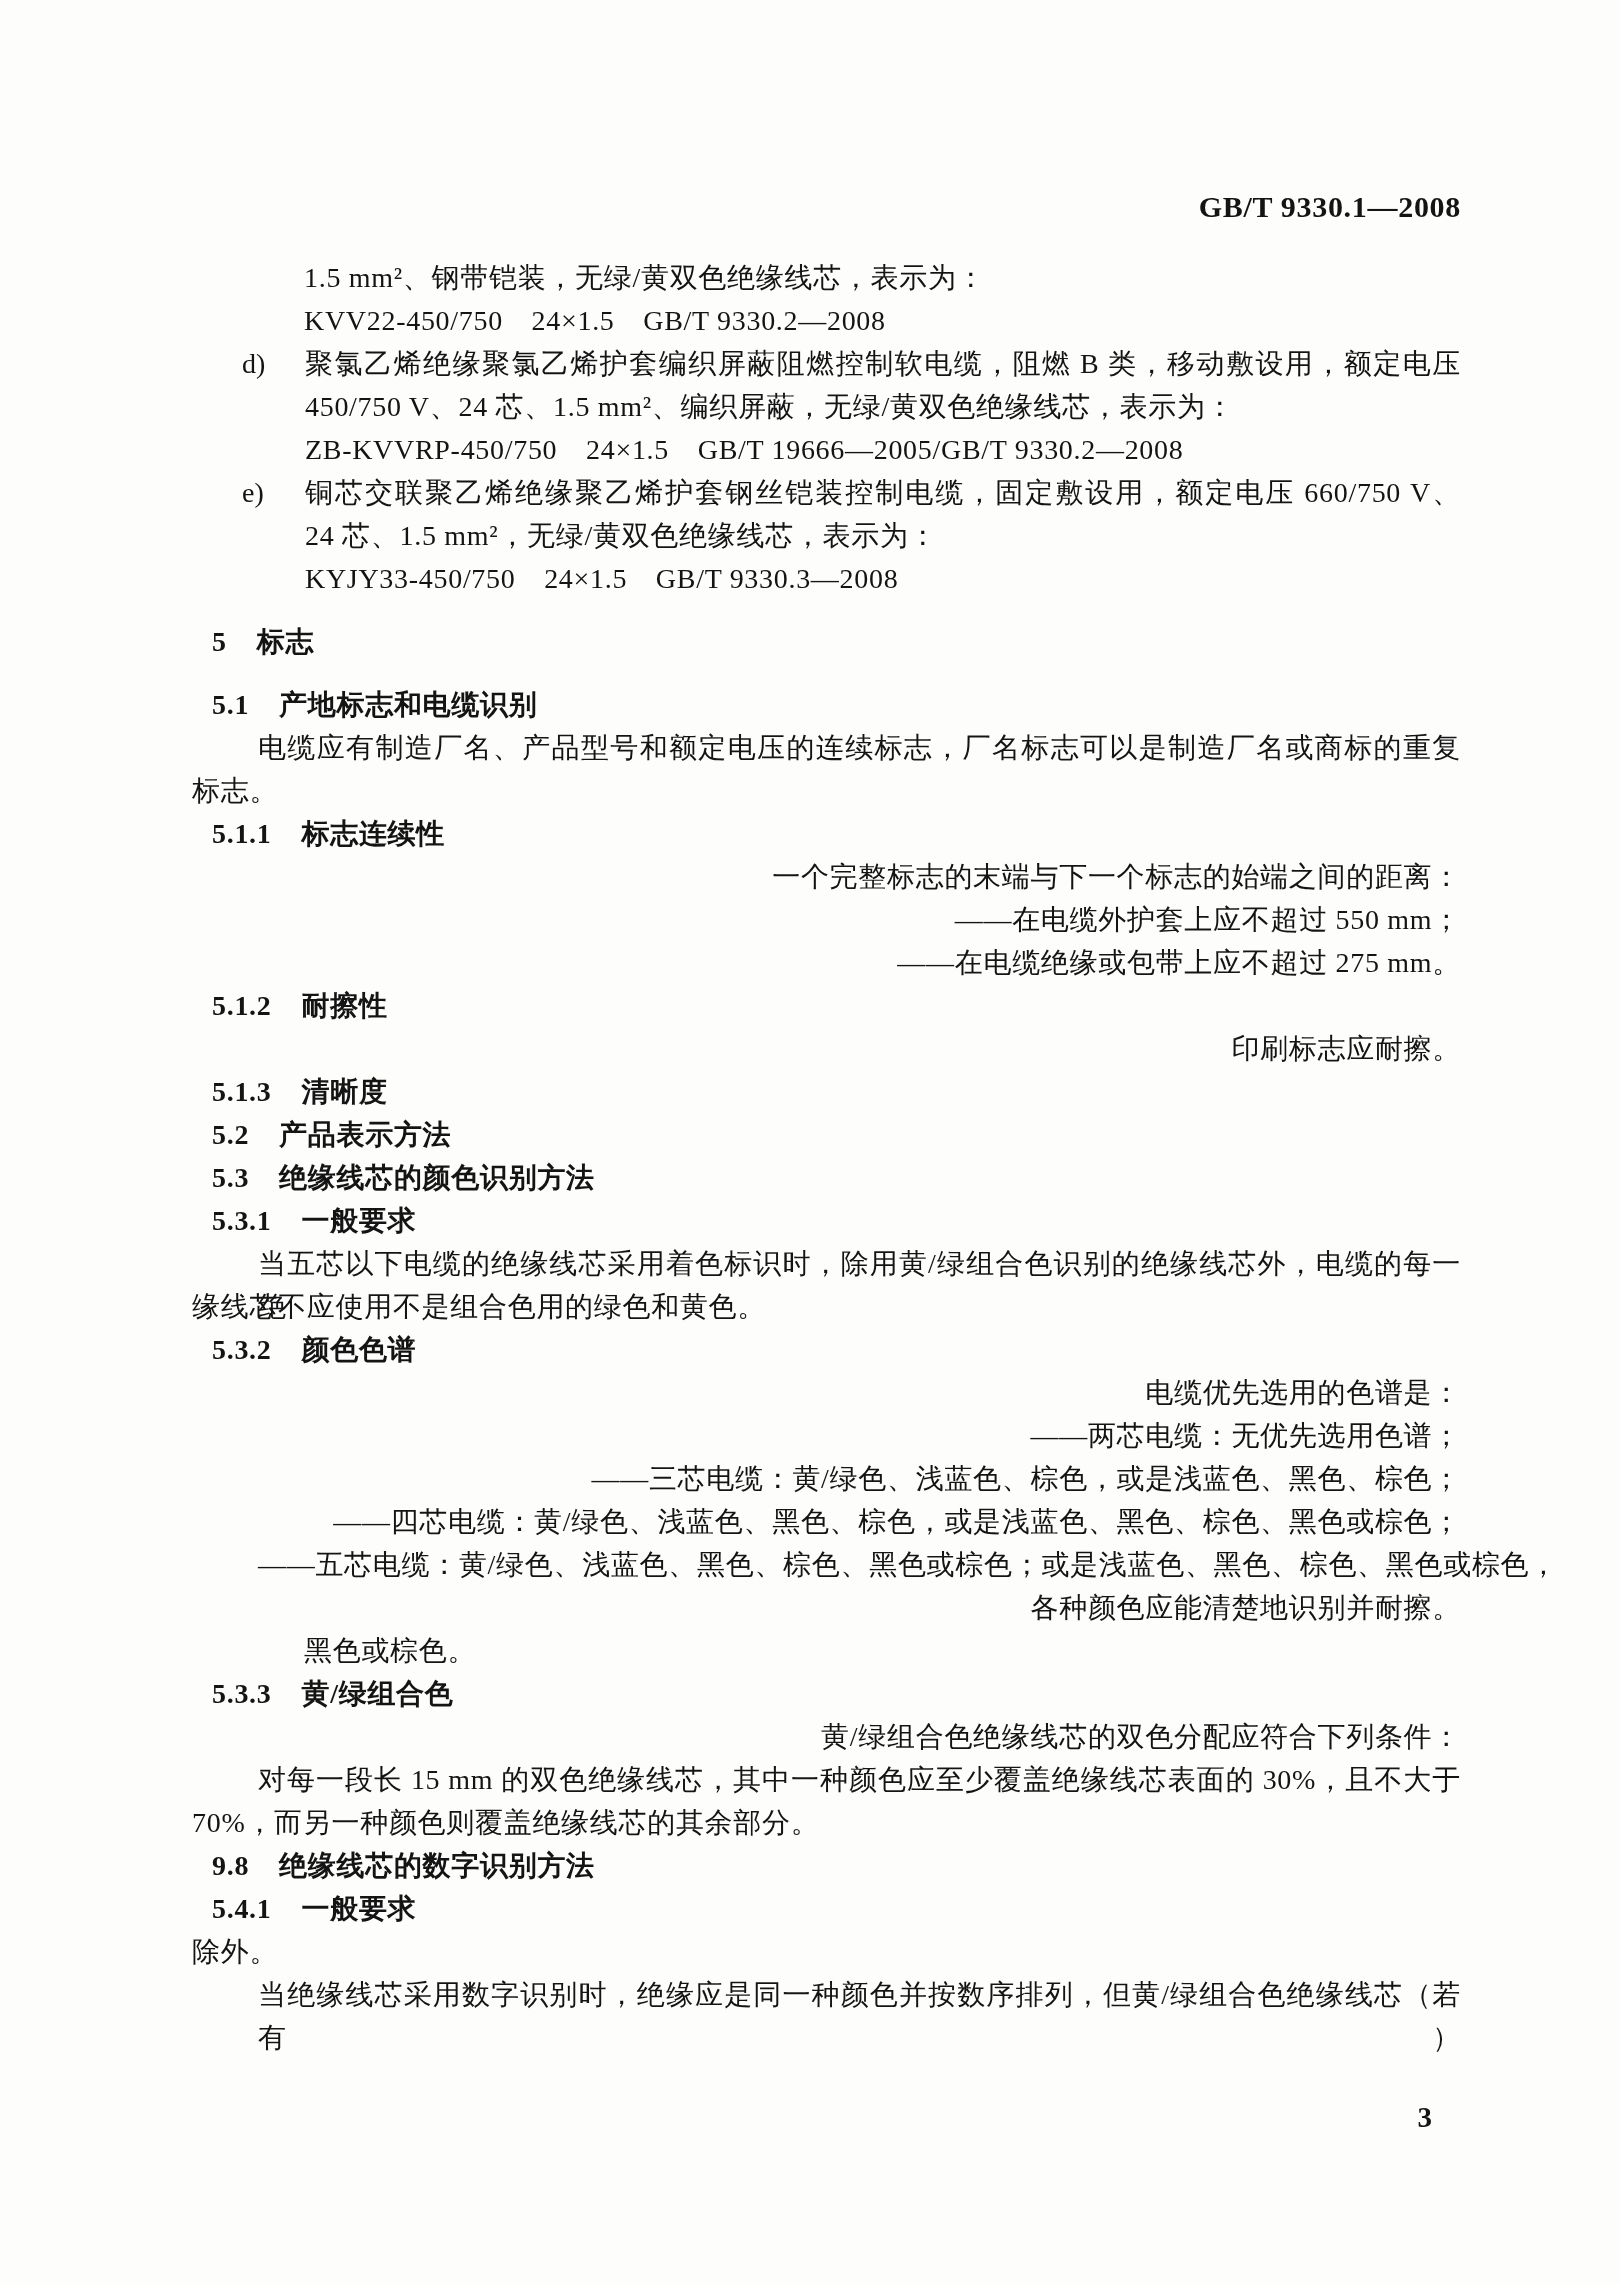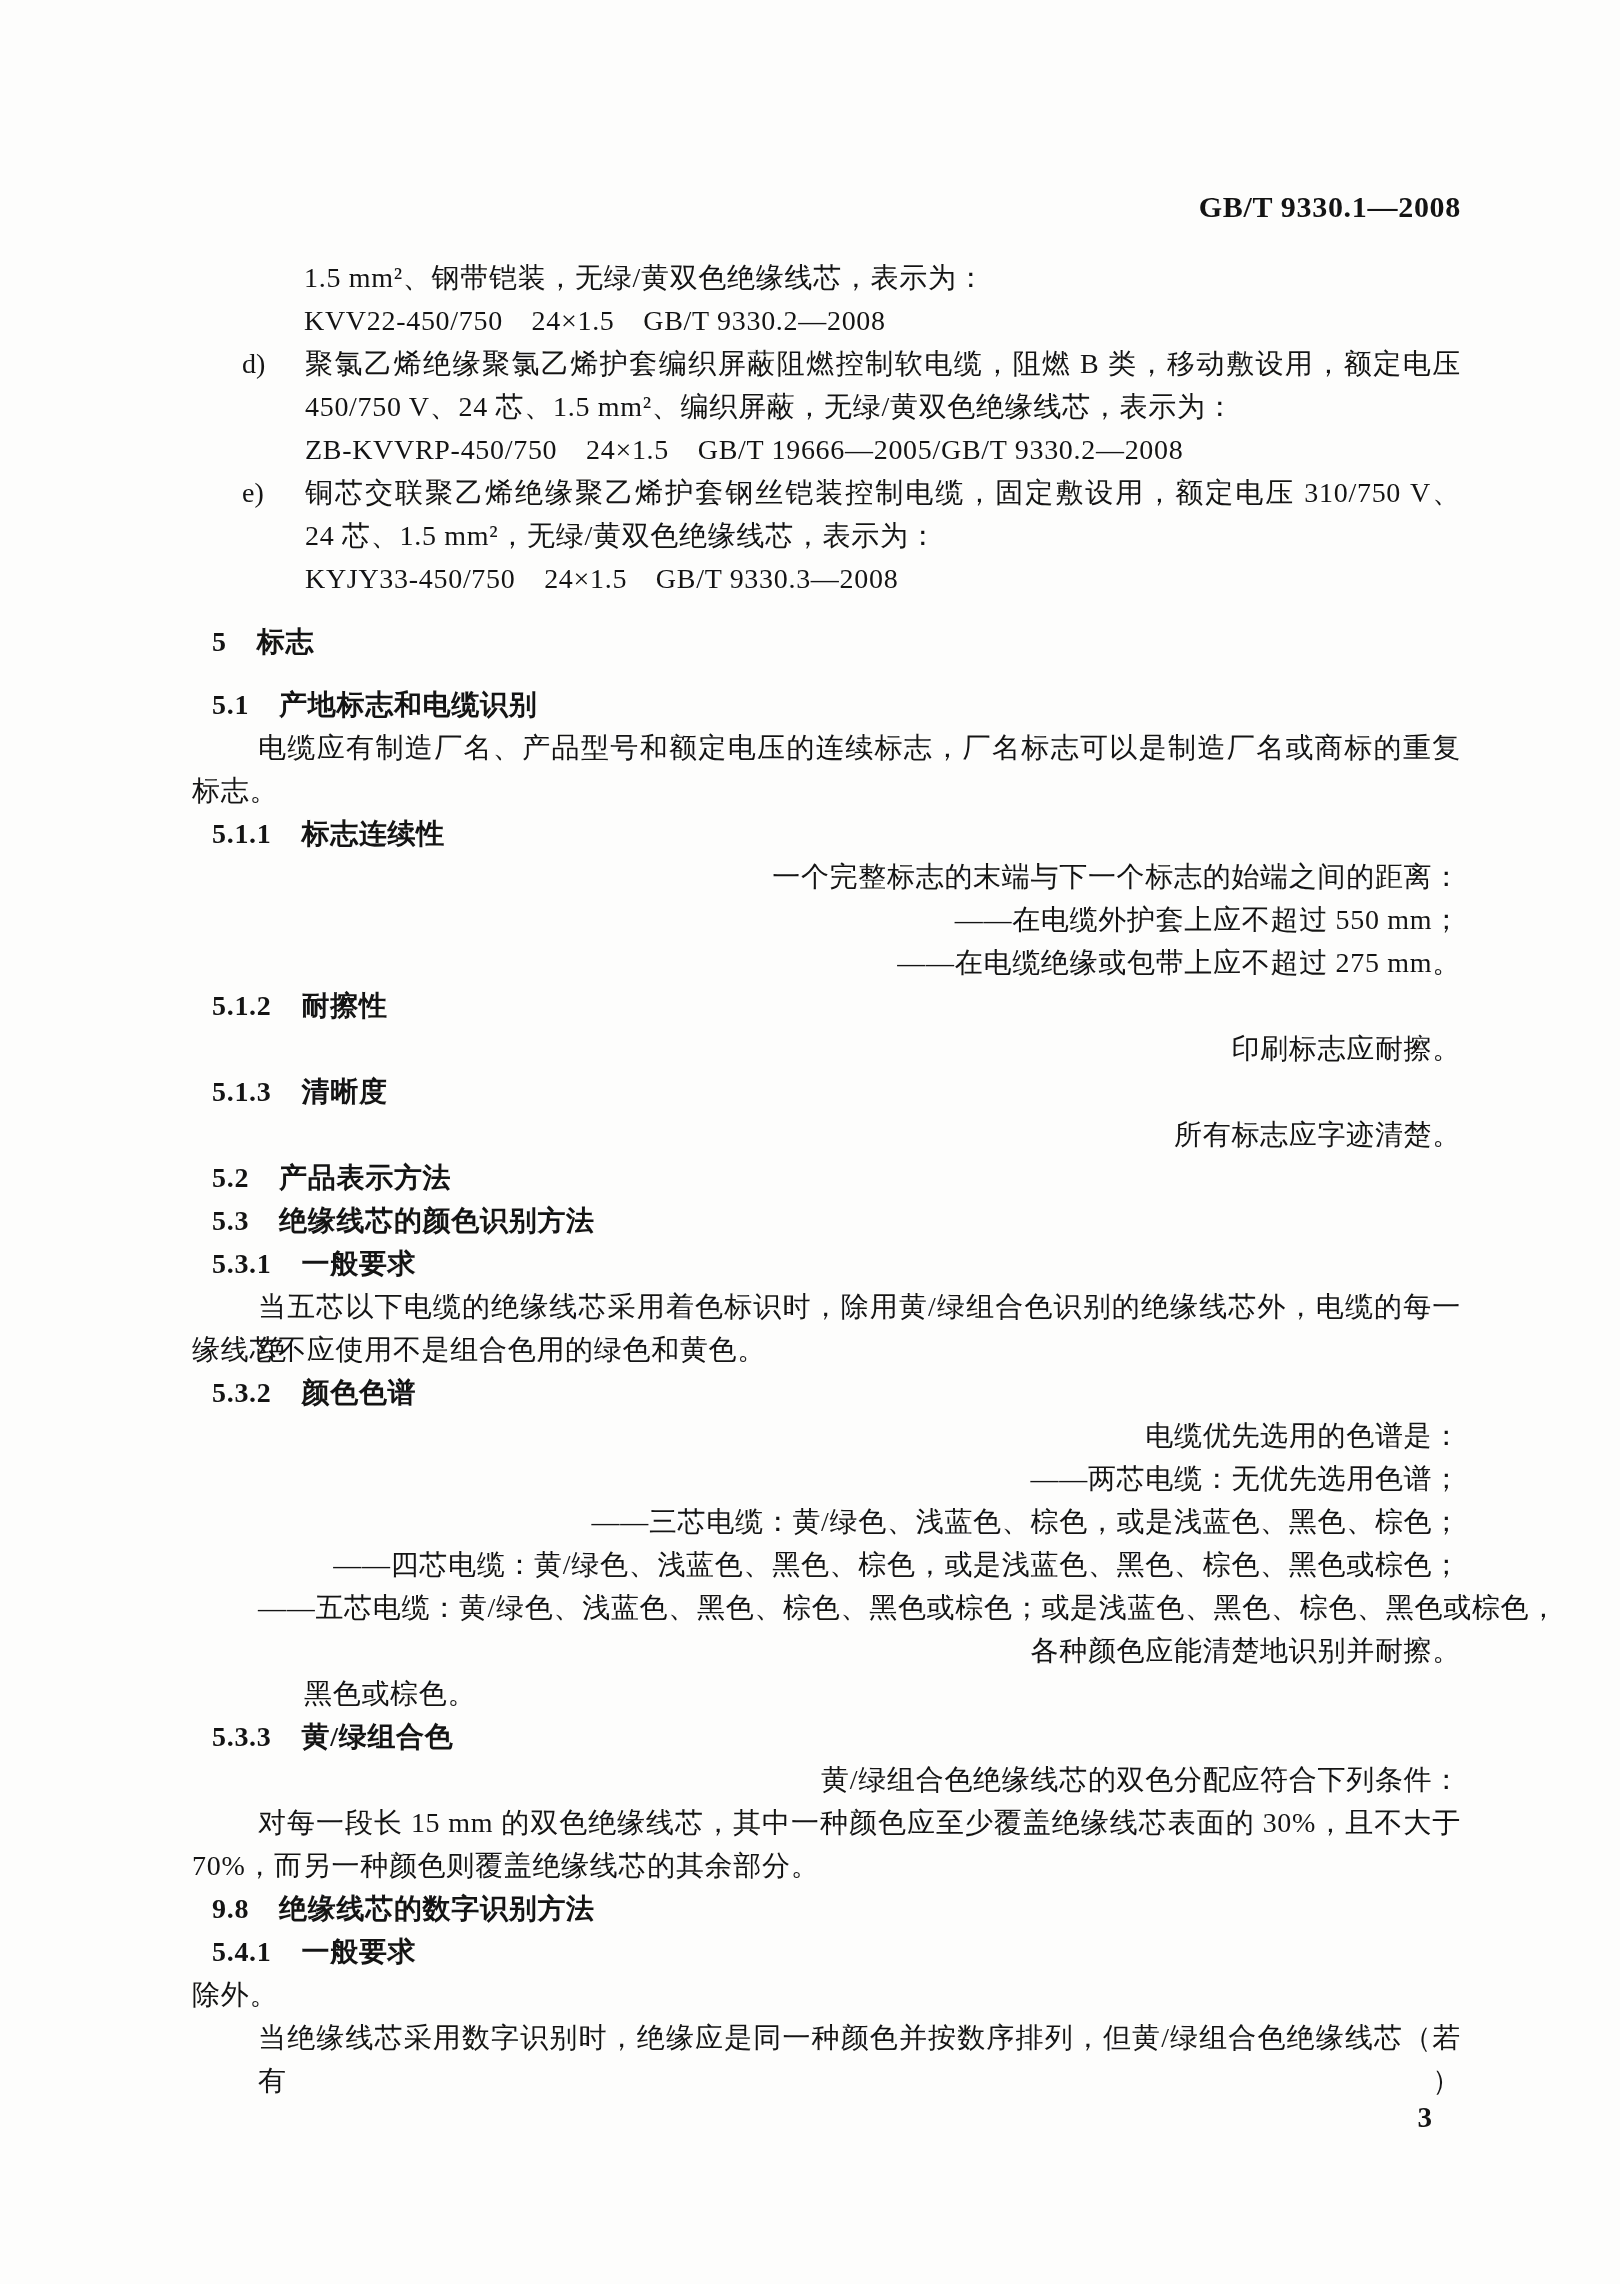--- a/index.html
+++ b/index.html
@@ -86,42 +86,41 @@
       <div class="txt">
         <div class="line j">聚氯乙烯绝缘聚氯乙烯护套编织屏蔽阻燃控制软电缆，阻燃 B 类，移动敷设用，额定电压</div>
         <div class="line">450/750 V、24 芯、1.5 mm²、编织屏蔽，无绿/黄双色绝缘线芯，表示为：</div>
         <div class="line">ZB-KVVRP-450/750　24×1.5　GB/T 19666—2005/GB/T 9330.2—2008</div>
       </div>
     </div>
 
     <div class="li">
       <span class="lbl">e)</span>
       <div class="txt">
-        <div class="line j">铜芯交联聚乙烯绝缘聚乙烯护套钢丝铠装控制电缆，固定敷设用，额定电压 310/750 V、</div>
+        <div class="line j">铜芯交联聚乙烯绝缘聚乙烯护套钢丝铠装控制电缆，固定敷设用，额定电压 660/750 V、</div>
         <div class="line">24 芯、1.5 mm²，无绿/黄双色绝缘线芯，表示为：</div>
         <div class="line">KYJY33-450/750　24×1.5　GB/T 9330.3—2008</div>
       </div>
     </div>
 
     <div class="h ch"><span class="num">5</span><span>标志</span></div>
 
     <div class="h"><span class="num">5.1</span><span>产地标志和电缆识别</span></div>
     <div class="line ind1 j">电缆应有制造厂名、产品型号和额定电压的连续标志，厂名标志可以是制造厂名或商标的重复</div>
     <div class="line">标志。</div>
 
     <div class="h"><span class="num">5.1.1</span><span>标志连续性</span></div>
     <div class="line ind1">一个完整标志的末端与下一个标志的始端之间的距离：</div>
     <div class="line ind1">——在电缆外护套上应不超过 550 mm；</div>
     <div class="line ind1">——在电缆绝缘或包带上应不超过 275 mm。</div>
 
     <div class="h"><span class="num">5.1.2</span><span>耐擦性</span></div>
     <div class="line ind1">印刷标志应耐擦。</div>
 
     <div class="h"><span class="num">5.1.3</span><span>清晰度</span></div>
-    <div class="line ind1">所有标志应字迹清楚。</div>
 
     <div class="h"><span class="num">5.2</span><span>产品表示方法</span></div>
 
     <div class="h"><span class="num">5.3</span><span>绝缘线芯的颜色识别方法</span></div>
 
     <div class="h"><span class="num">5.3.1</span><span>一般要求</span></div>
     <div class="line ind1 j">当五芯以下电缆的绝缘线芯采用着色标识时，除用黄/绿组合色识别的绝缘线芯外，电缆的每一绝</div>
     <div class="line">缘线芯不应使用不是组合色用的绿色和黄色。</div>
 
     <div class="h"><span class="num">5.3.2</span><span>颜色色谱</span></div>

